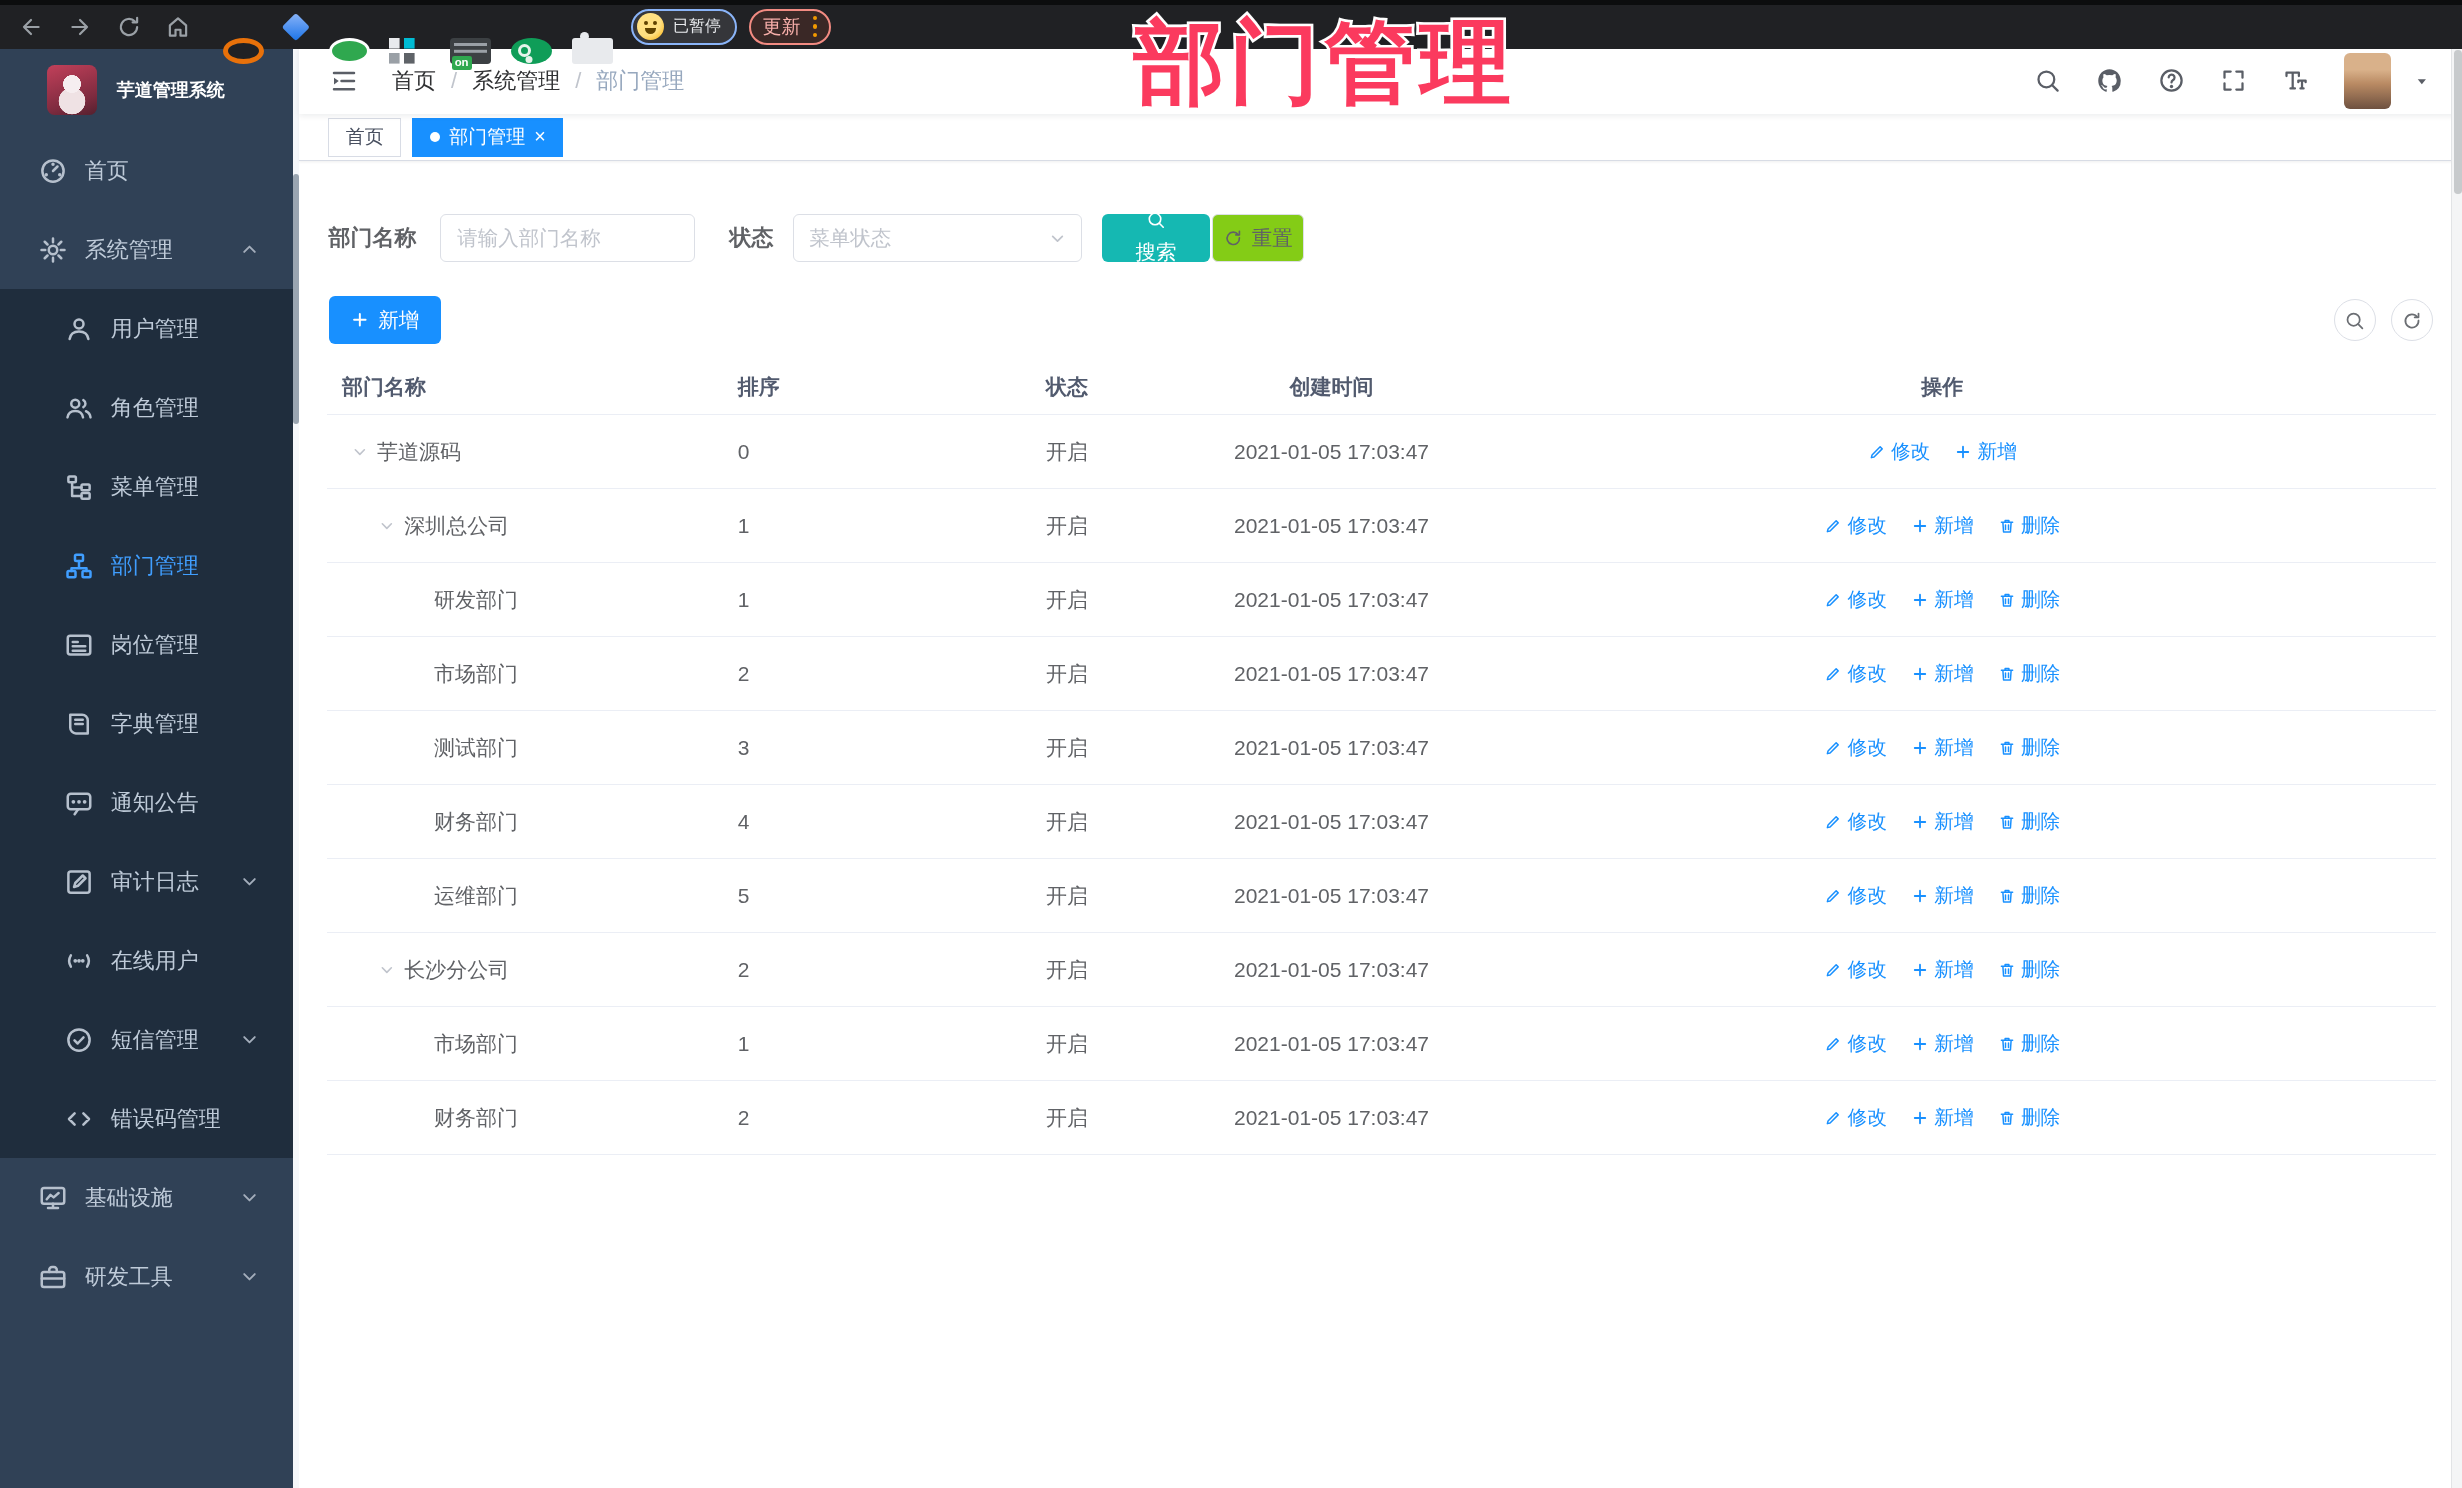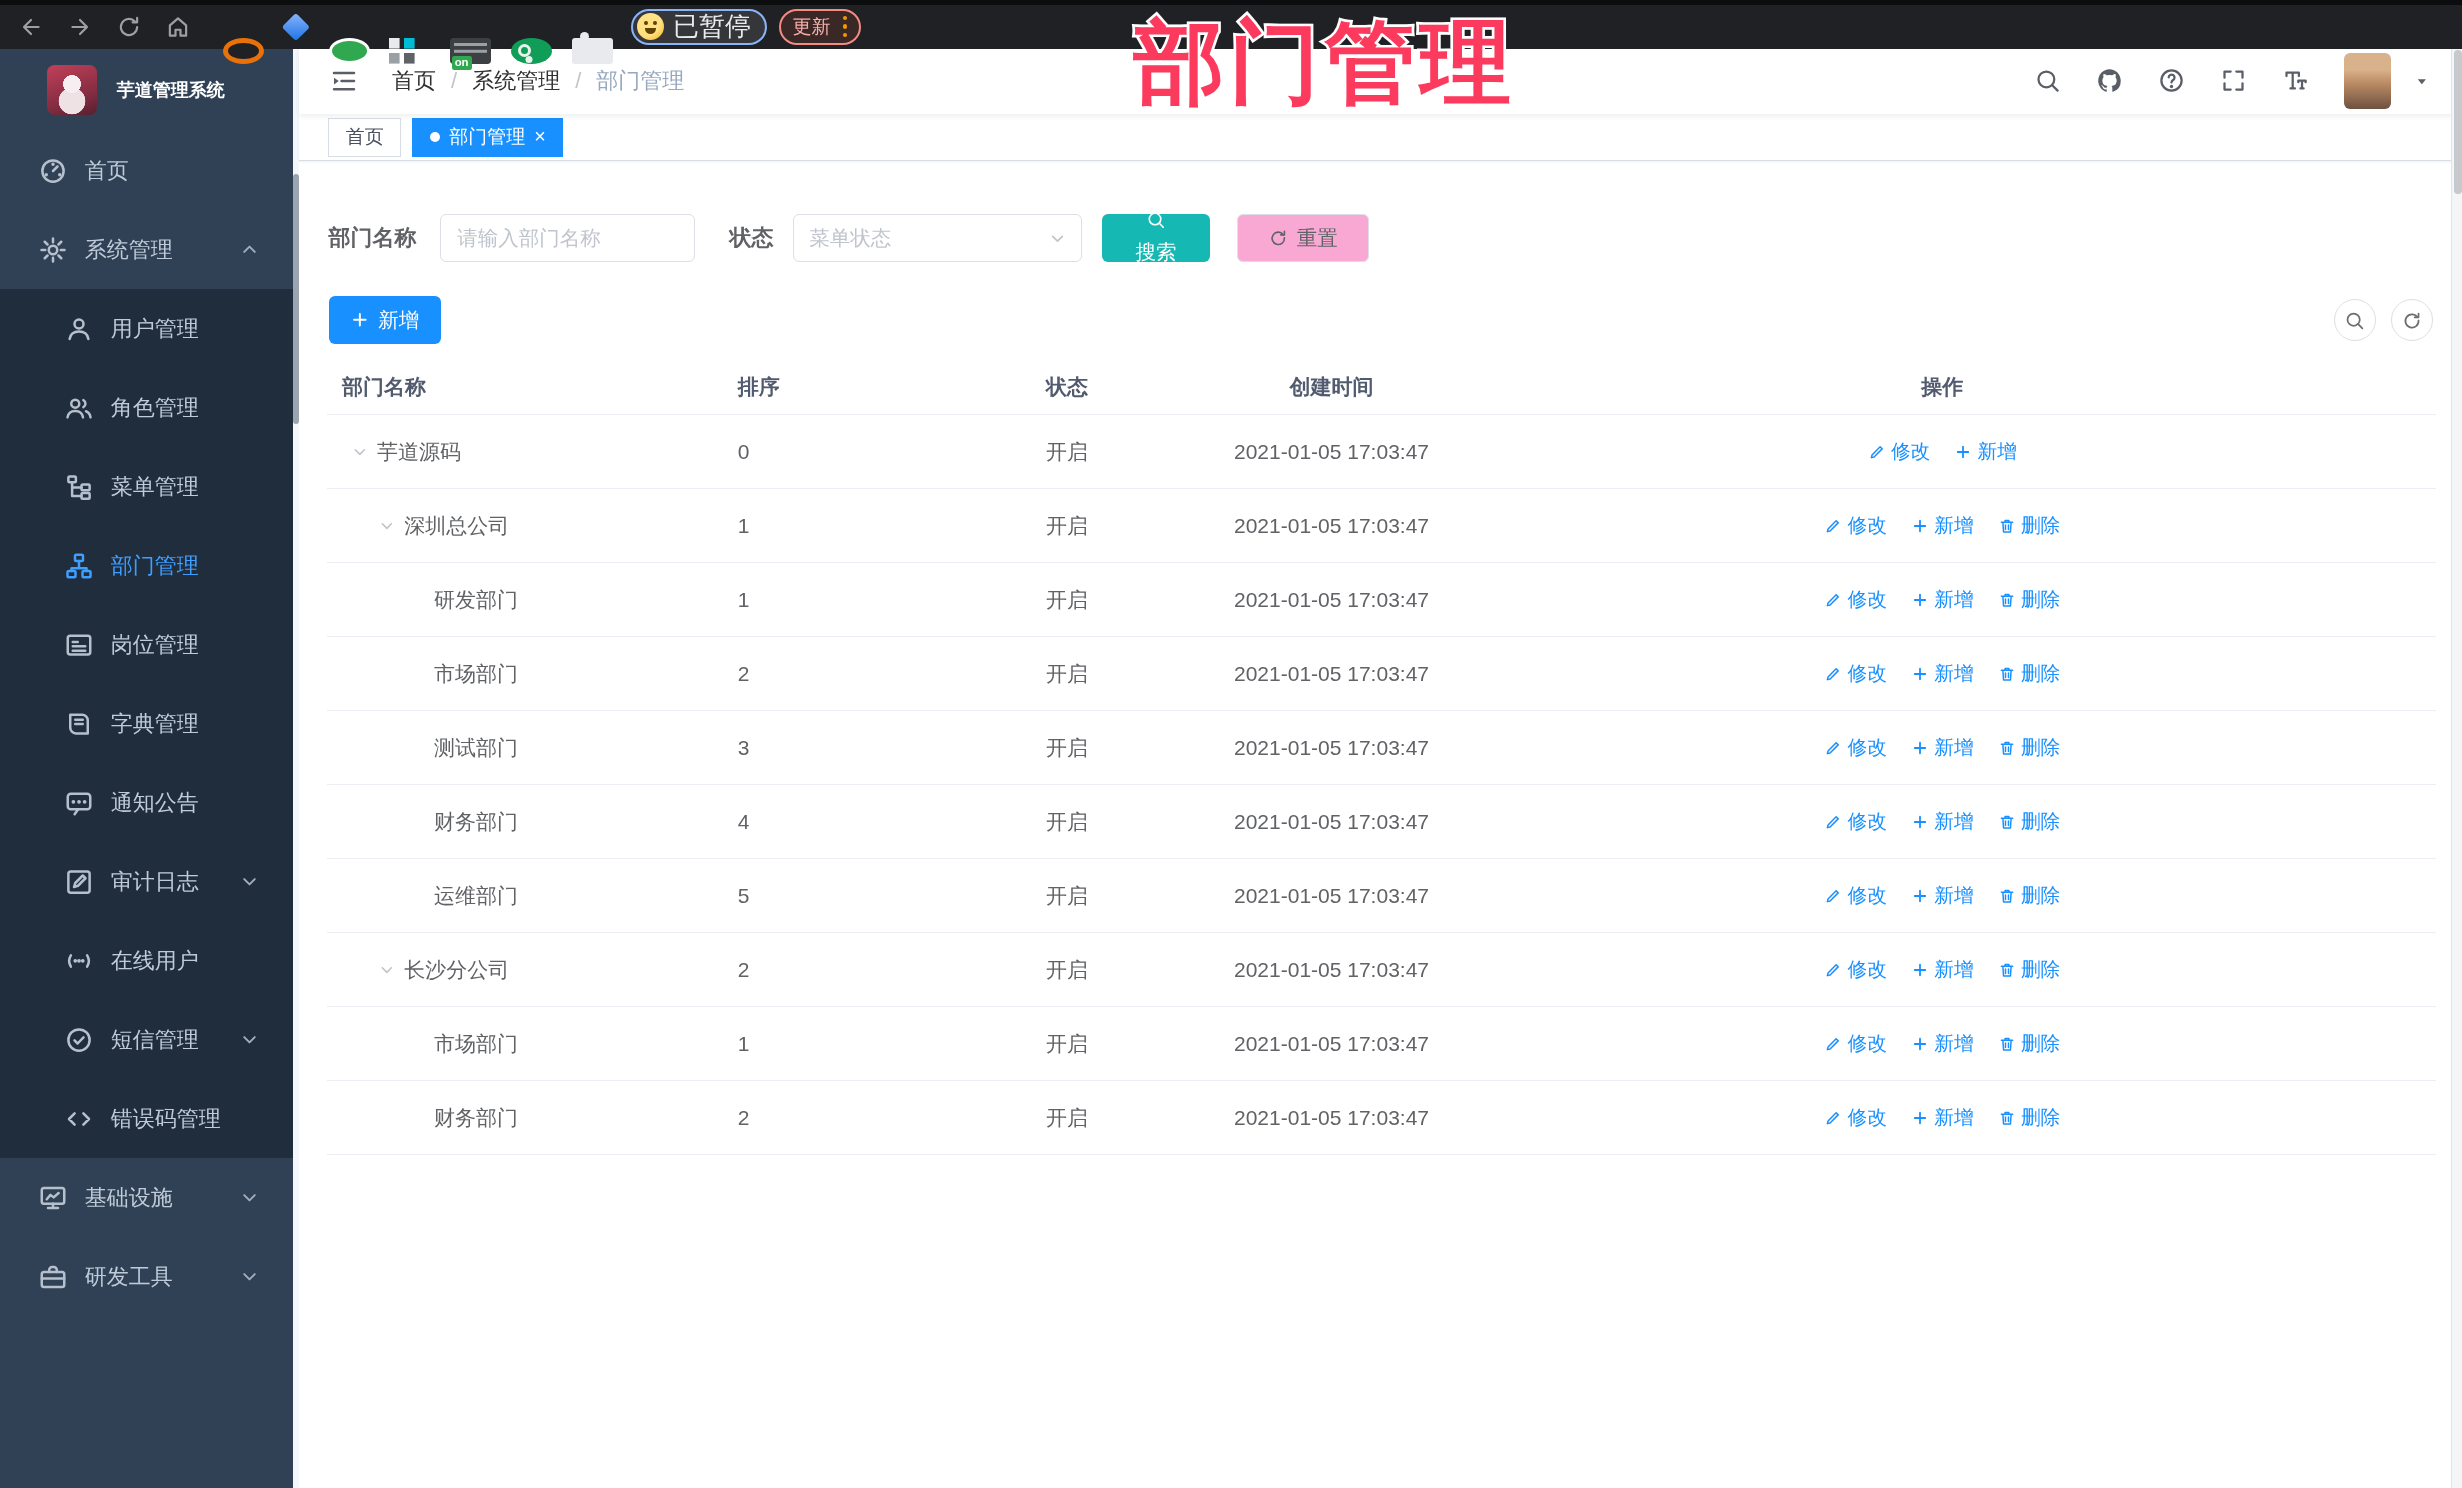--- a/index.html
+++ b/index.html
@@ -37,21 +37,21 @@
       background:#9aa0a6; box-shadow:0 6.8px 0 #9aa0a6; }
   .ext-badge { position:absolute; left:1.5px; bottom:-6px; background:#2fa84f; color:#fff;
       font-size:11.4px; line-height:13.6px; padding:0 3px; border-radius:2.3px; font-weight:700;}
   .ext-key { border-radius:50%; background:#0f9d58; }
   .ext-key::after { content:""; position:absolute; left:6.8px; top:6px; width:7.6px; height:7.6px;
       border:3px solid #e6f4ea; border-radius:50%; box-shadow:4.5px 9px 0 -3px #e6f4ea; }
   .ext-puzzle { background:#e8eaed; border-radius:3px; }
   .ext-puzzle::after { content:""; position:absolute; top:-5.3px; left:8.3px; width:9px; height:9px;
       border-radius:50%; background:#e8eaed; }
   .profile-pill { height:36px; border:2.3px solid #8ab4f8; border-radius:19.7px; background:#35363a;
-    display:flex; align-items:center; gap:9px; padding:0 13.6px 0 4.5px; color:#e8eaed; font-size:26px; white-space:nowrap;}
+    display:flex; align-items:center; gap:9px; padding:0 13.6px 0 4.5px; color:#e8eaed; font-size:16px; white-space:nowrap;}
   .emoji-face { width:27px; height:27px; border-radius:50%;
     background:radial-gradient(circle at 35% 32%,#ffe082 0 55%,#f9ab00 100%); position:relative;}
   .emoji-face::before { content:""; position:absolute; left:6.8px; top:8.3px; width:3.8px; height:3.8px;
     border-radius:50%; background:#5f4200; box-shadow:9px 0 0 #5f4200; }
   .emoji-face::after { content:""; position:absolute; left:7.6px; top:15px; width:11.4px; height:6px;
     border-radius:0 0 9px 9px; background:#5f4200; }
   .update-pill { height:36px; border:2.3px solid #f28b82; border-radius:19.7px; background:#3a2826;
     display:flex; align-items:center; gap:12px; padding:0 12px; color:#f6aea9; font-size:19px;
     margin-left:12px; white-space:nowrap;}
   .kebab { display:flex; flex-direction:column; gap:3.8px; }
@@ -113,21 +113,21 @@
   .f-input::placeholder { color:#c0c4cc; }
   .f-select { width:289px; height:48px; border:1.5px solid #dcdfe6; border-radius:6px;
     margin-left:19.7px; display:flex; align-items:center; padding:0 15px; font-size:20.5px;
     color:#c0c4cc; position:relative; cursor:pointer;}
   .f-select .selchev { position:absolute; right:13.6px; width:21px; height:21px; color:#c0c4cc; }
   .status-label { margin-left:35px; }
   .btn { height:48px; border-radius:6px; display:inline-flex; align-items:center;
     justify-content:center; gap:9px; font-size:20.5px; cursor:pointer; border:none; }
   .btn .bi { width:19.7px; height:19.7px; }
   .search-btn { width:108px; margin-left:19.7px; background:#15b8b2; color:#fff;flex-direction:column; }
-  .reset-btn { width:132px; margin-left:27px; background:#f9a8d4; color:#606266; border:1.5px solid #dcdfe6; }
+  .reset-btn { width:92px; margin-left:2px; background:#84cc16; color:#606266; border:1.5px solid #dcdfe6; }
   .add-row { position:absolute; top:135px; left:29.5px; right:29.5px; height:48px; }
   .add-btn { width:112px; background:#1890ff; color:#fff; }
   .tools { position:absolute; right:0; top:3px; display:flex; gap:15px; }
   .circle-btn { width:42px; height:42px; border-radius:50%; border:1.5px solid #dcdfe6;
     background:#fff; color:#6b6e73; display:flex; align-items:center; justify-content:center; cursor:pointer;}
   .circle-btn .ci { width:21px; height:21px; }
 
   .dept-table { position:absolute; top:199px; left:28px; right:26.5px; }
   .t-header, .t-row { display:grid; grid-template-columns:394px 288px 205px 235px 1fr; align-items:center; }
   .t-header { height:55px; border-bottom:1.5px solid #ebeef5; color:#515a6e; font-weight:700; font-size:21px; }

